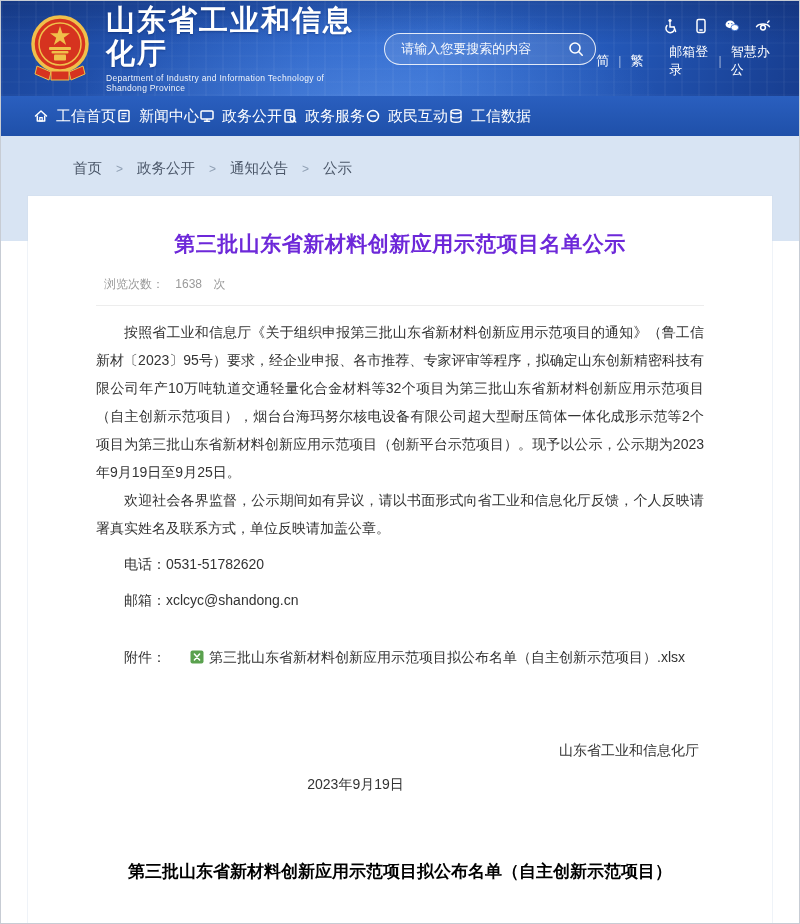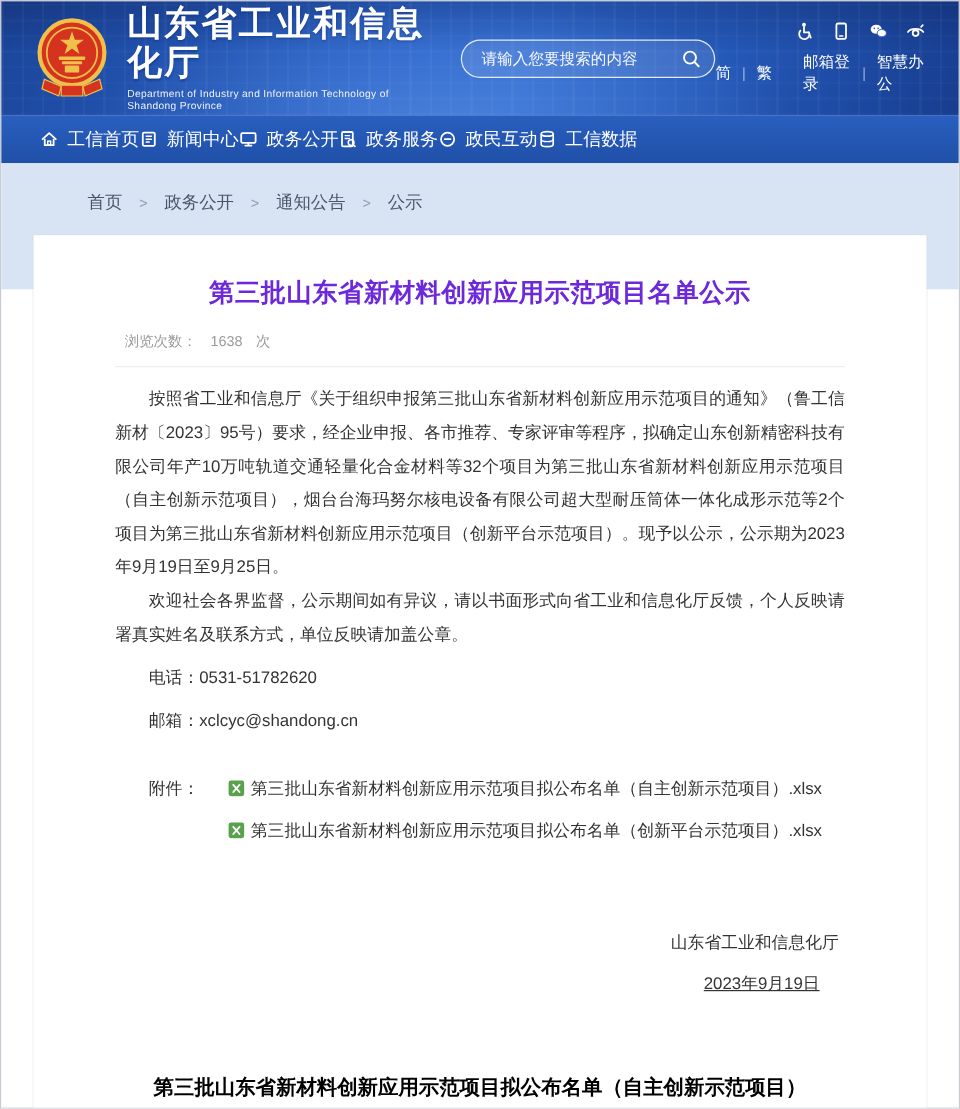--- a/index.html
+++ b/index.html
@@ -97,21 +97,21 @@
   
   .attachments{ display:flex; margin:30px 0 0 96px; font-size:14px; color:#333;gap:24px; }
   .att-label{ flex:0 0 auto; line-height:26px; }
   .att-list{ display:flex; flex-direction:column; gap:9px; }
   .att-item{ display:flex; align-items:center; gap:5px; line-height:26px; cursor:pointer; }
   .att-item svg{ width:14px; height:14px; flex:0 0 auto; }
 
   
   .signature{ margin-top:72px; font-size:14px; color:#333; }
   .sig-org{ text-align:right; padding-right:73px; }
-  .sig-date{ text-align:right; padding-right:89px; margin-top:16px;text-decoration:underline; }
+  .sig-date{ text-align:center; padding-right:89px; margin-top:16px; }
 
   
   .table-title{
     margin-top:66px; text-align:center; font-family:"Liberation Serif","DejaVu Serif",serif;
     font-size:17px; font-weight:600; color:#000;
   }
 </style>
 </head>
 <body>
 
@@ -267,27 +267,20 @@
     <div class="attachments">
       <span class="att-label">附件：</span>
       <div class="att-list">
         <div class="att-item">
           <svg viewBox="0 0 14 14">
             <rect x="0.5" y="0.5" width="13" height="13" rx="2" fill="#5aa14e"></rect>
             <path d="M4.4 4 L9.6 10 M9.6 4 L4.4 10" stroke="#fff" stroke-width="1.5" stroke-linecap="round"></path>
           </svg>
           <span>第三批山东省新材料创新应用示范项目拟公布名单（自主创新示范项目）.xlsx</span>
         </div>
-        <div class="att-item">
-          <svg viewBox="0 0 14 14">
-            <rect x="0.5" y="0.5" width="13" height="13" rx="2" fill="#5aa14e"></rect>
-            <path d="M4.4 4 L9.6 10 M9.6 4 L4.4 10" stroke="#fff" stroke-width="1.5" stroke-linecap="round"></path>
-          </svg>
-          <span>第三批山东省新材料创新应用示范项目拟公布名单（创新平台示范项目）.xlsx</span>
-        </div>
       </div>
     </div>
 
     <div class="signature">
       <div class="sig-org">山东省工业和信息化厅</div>
       <div class="sig-date">2023年9月19日</div>
     </div>
 
     <div class="table-title">第三批山东省新材料创新应用示范项目拟公布名单（自主创新示范项目）</div>
 

